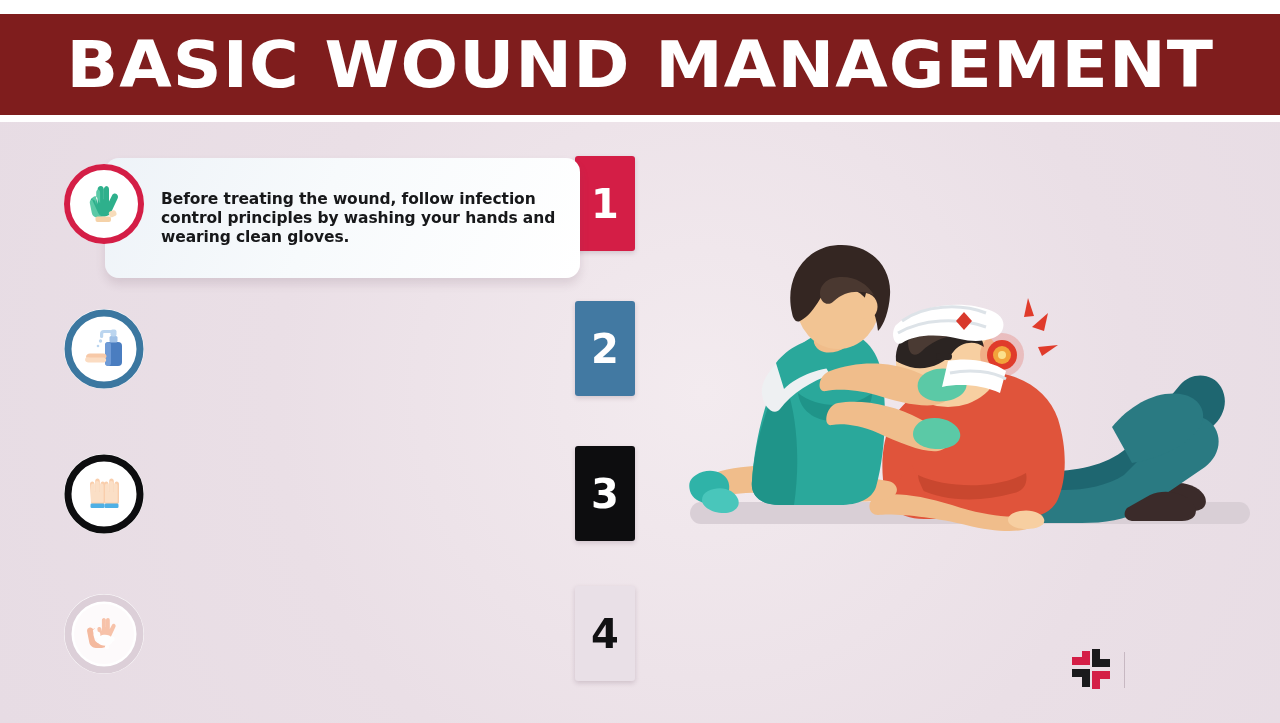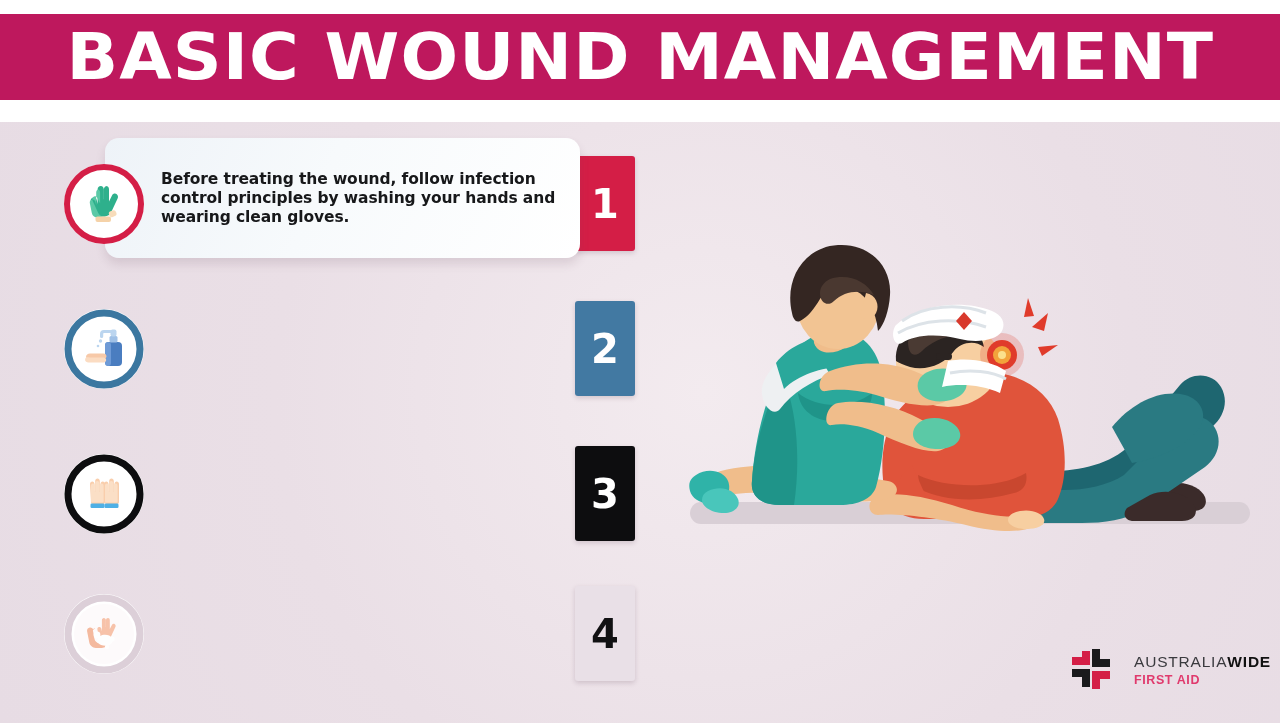--- a/index.html
+++ b/index.html
@@ -6,22 +6,22 @@
   html,body{ width:1280px; height:723px; }
   body{
     font-family:"Liberation Sans", sans-serif;
     background:#ffffff;
     overflow:hidden;
     position:relative;
   }
 
   
   .header-band{
-    position:absolute; left:0; top:14px; width:1280px; height:86px;
-    background:#be185d;
+    position:absolute; left:0; top:14px; width:1280px; height:101px;
+    background:#7f1d1d;
     display:flex; align-items:center; justify-content:center;text-align:right;
   }
   .header-title{
     color:#ffffff;
     font-family:"DejaVu Sans", sans-serif;
     font-weight:bold;
     font-size:64px;
     letter-spacing:1px;
     transform:scaleX(1.06);
     white-space:nowrap;
@@ -52,21 +52,21 @@
     width:60px; height:95px;
     border-radius:3px;
     display:flex; align-items:center; justify-content:center;
     font-family:"DejaVu Sans", sans-serif;
     font-weight:bold;
     font-size:40px;
     box-shadow:0 2px 5px rgba(70,40,60,.18);
   }
 
   .card{
-    position:absolute; left:105px; top:0;
+    position:absolute; left:105px; top:20px;
     width:475px; height:120px;
     background:linear-gradient(115deg,#EEF3F8 0%,#F7FAFC 45%,#FFFFFF 100%);
     border-radius:14px;
     box-shadow:0 6px 10px rgba(110,80,100,.16);
   }
   .card-text{
     position:absolute; left:56px; top:50%;
     transform:translateY(-50%);
     width:400px;
     font-family:"DejaVu Sans", sans-serif;
@@ -306,17 +306,13 @@
       <path d="M4 8 h10 v-6 h8 v14 h-18 z" fill="#D41E46" transform="translate(0,2)"></path>
 
       <path d="M24 4 h8 v10 h10 v8 h-18 z" fill="#1A1A1C" transform="translate(0,-2)"></path>
 
       <path d="M4 24 h18 v18 h-8 v-10 h-10 z" fill="#1A1A1C" transform="translate(0,-2)"></path>
 
       <path d="M24 26 h18 v8 h-10 v10 h-8 z" fill="#D41E46" transform="translate(0,-2)"></path>
     </svg>
   </div>
   <div class="logo-divider"></div>
-  <div class="logo-text">
-    <div class="logo-line1"><span class="light">AUSTRALIA</span><b>WIDE</b></div>
-    <div class="logo-line2">FIRST AID</div>
-  </div>
 </div>
 
 </body></html>

